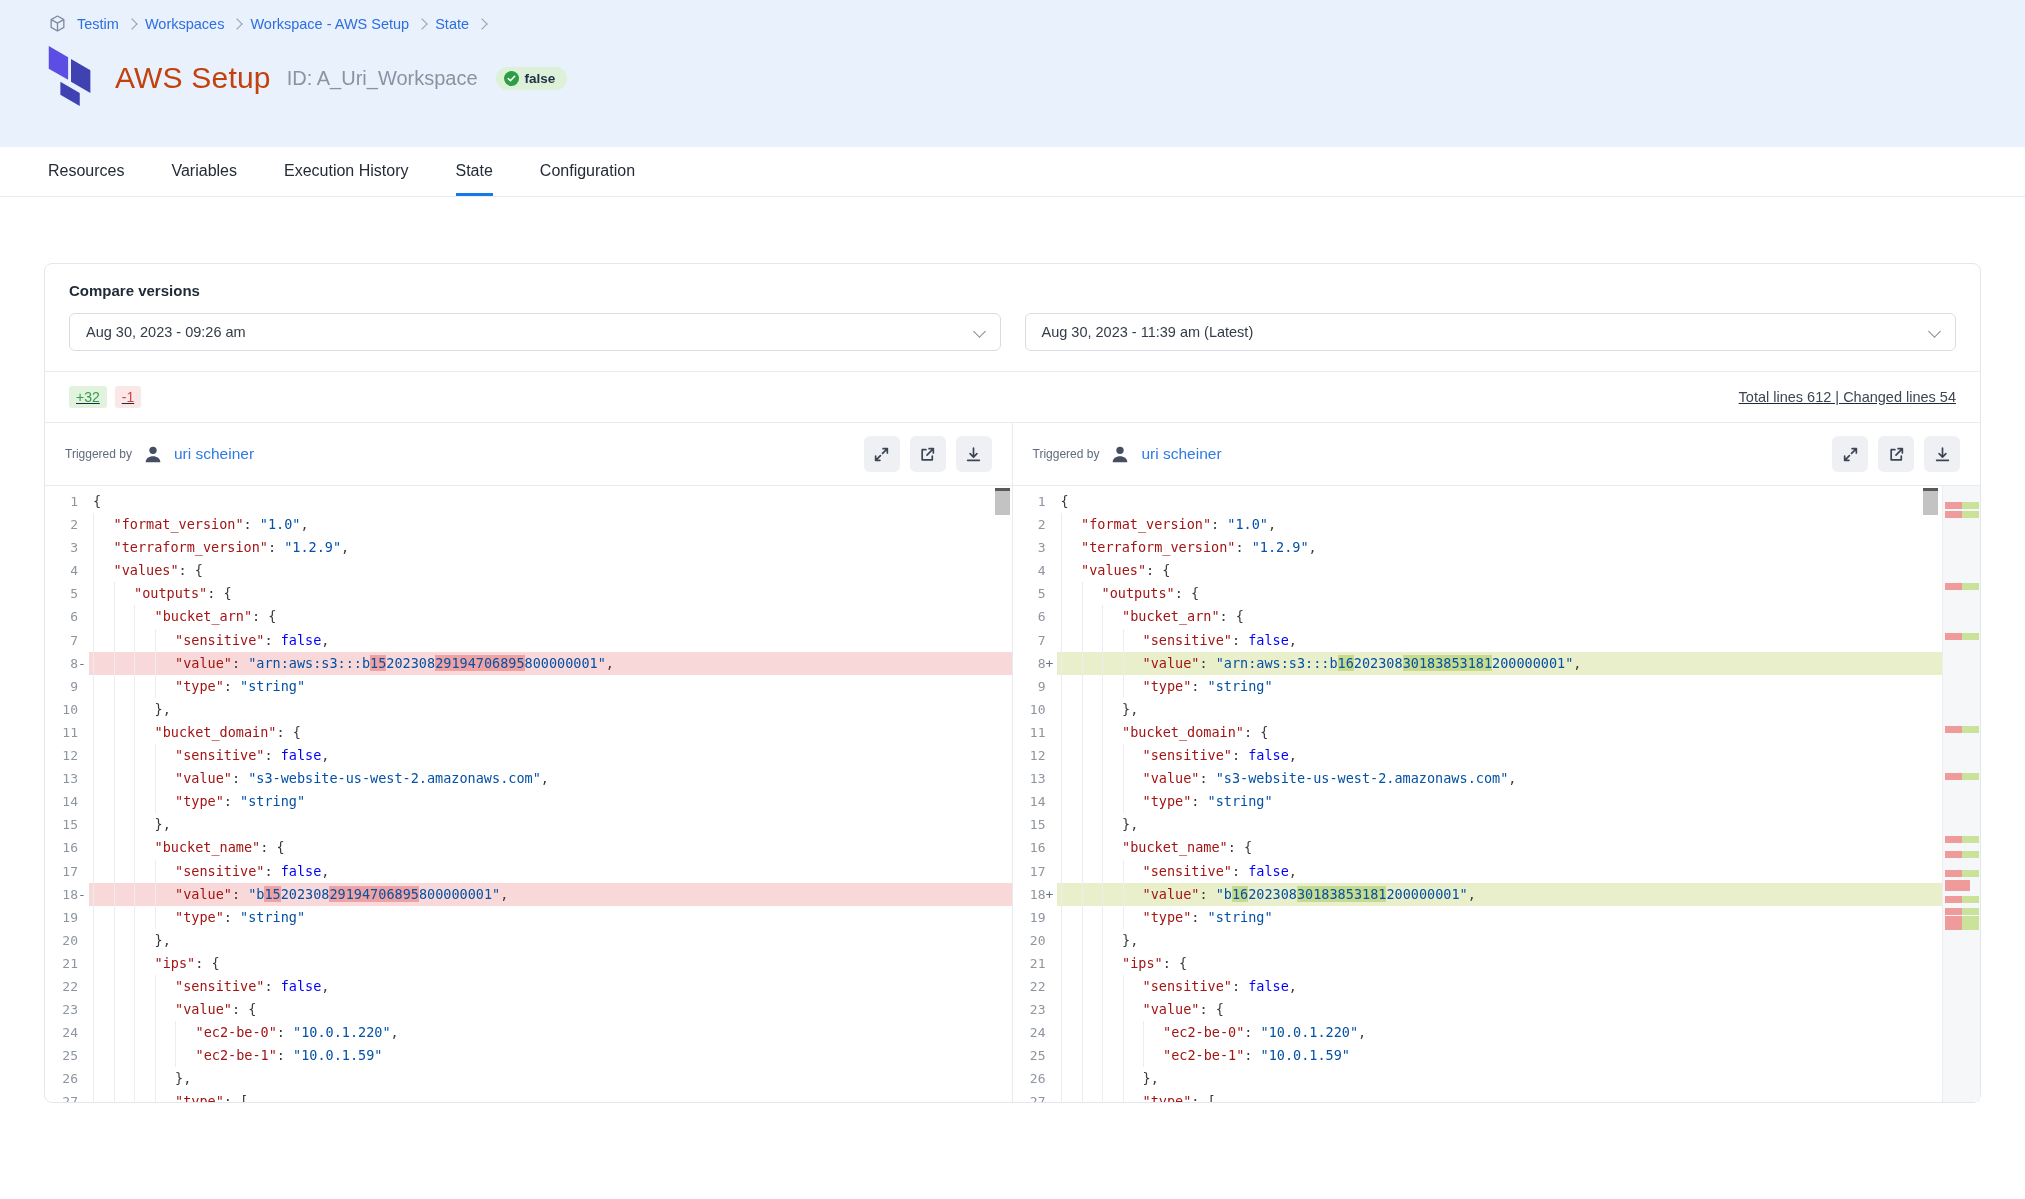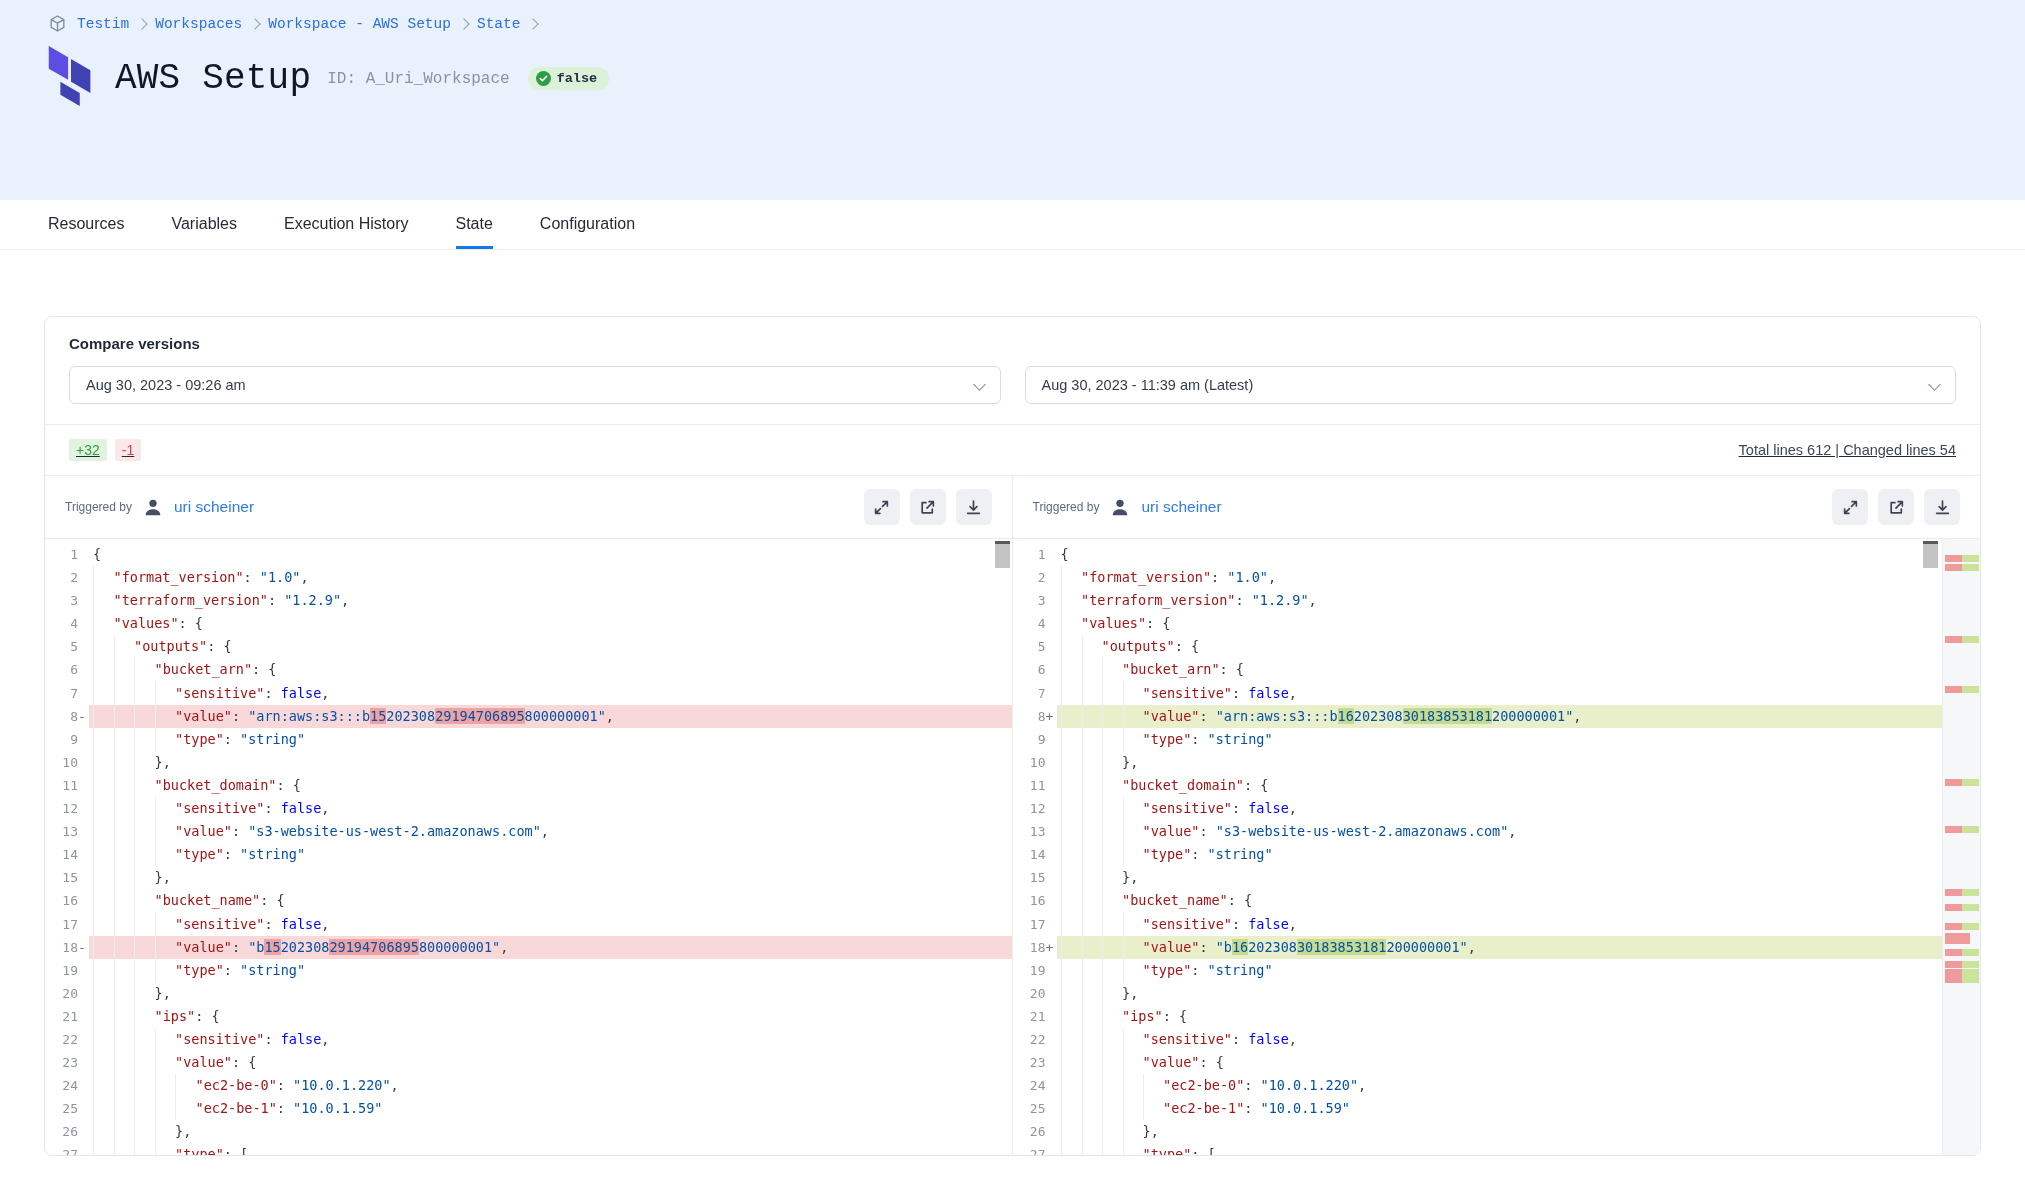--- a/index.html
+++ b/index.html
@@ -1,28 +1,28 @@
 <!DOCTYPE html>
 <html><head>
 <meta charset="utf-8">
 <style>
   * { margin:0; padding:0; box-sizing:border-box; }
   html,body { width:2025px; height:1199px; overflow:hidden; background:#fff;
               font-family:"Liberation Sans", sans-serif; color:#1f2937; }
 
   
-  .header { background:#e9f1fc; height:200px; padding:14px 40px 0 48px;font-family:Liberation Mono, monospace; }
+  .header { background:#e9f1fc; height:147px; padding:14px 40px 0 48px; }
   .breadcrumb { display:flex; align-items:center; gap:9px; font-size:14.5px; }
   .bc-link { color:#2d6ee0; text-decoration:none; cursor:pointer; }
   .bc-sep { width:8px; height:8px; border-right:1.6px solid #8fa0b6; border-bottom:1.6px solid #8fa0b6;
             transform:rotate(-45deg); margin-top:1px; }
   .title-row { display:flex; align-items:center; margin-top:13px; }
   .tf-logo { margin-right:20px; }
-  .page-title { font-size:36px; font-weight:500; color:#0f172a; letter-spacing:.2px; }
-  .ws-id { font-size:16px; color:#8a93a3; margin-left:16px; }
+  .page-title { font-size:30px; font-weight:500; color:#c2410c; letter-spacing:.2px; }
+  .ws-id { font-size:20px; color:#8a93a3; margin-left:16px; }
   .badge { display:inline-flex; align-items:center; gap:6px; background:#ddf0d8; border-radius:12px;
            padding:4px 12px 4px 8px; font-size:13.5px; color:#22314a; font-weight:600; margin-left:18px; }
   .badge-dot { width:15px; height:15px; border-radius:50%; background:#2e9e44; display:flex;
                align-items:center; justify-content:center; }
   .meta { margin-left:auto; display:grid; grid-template-columns:auto auto; column-gap:8px; row-gap:12px;
           font-size:15px; align-self:flex-start; margin-top:4px; }
   .meta .lbl { color:#7b8794; text-align:right; }
   .meta .val { color:#323f4b; }
 
   

